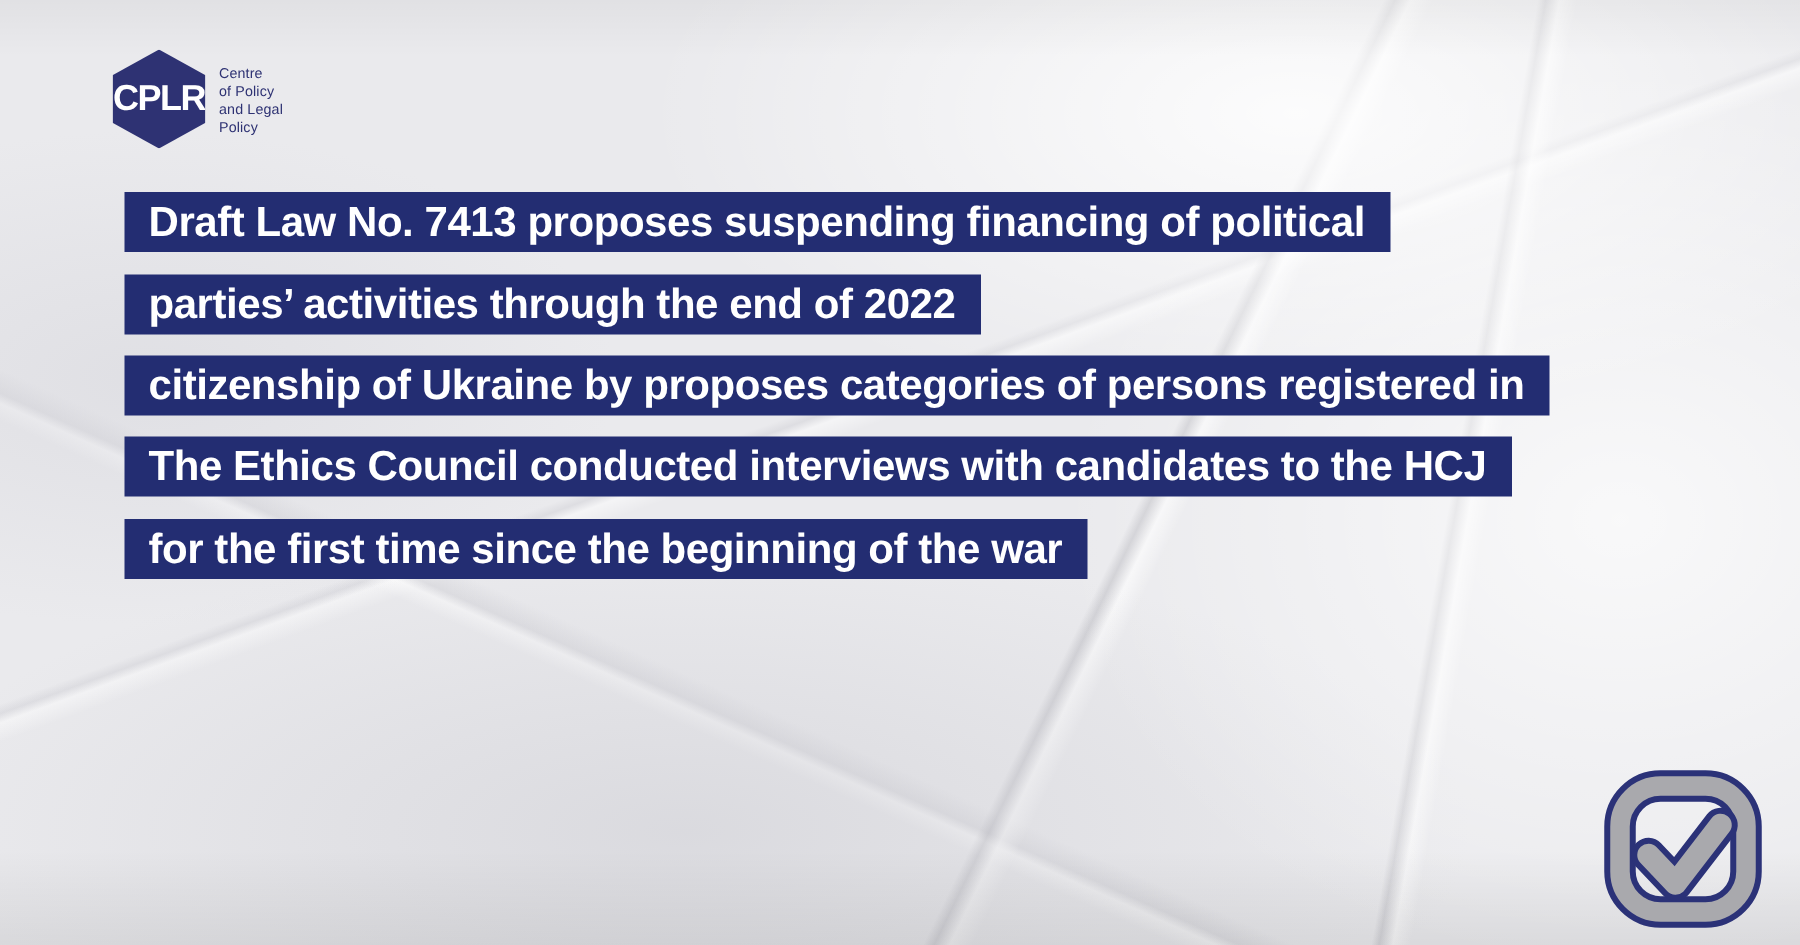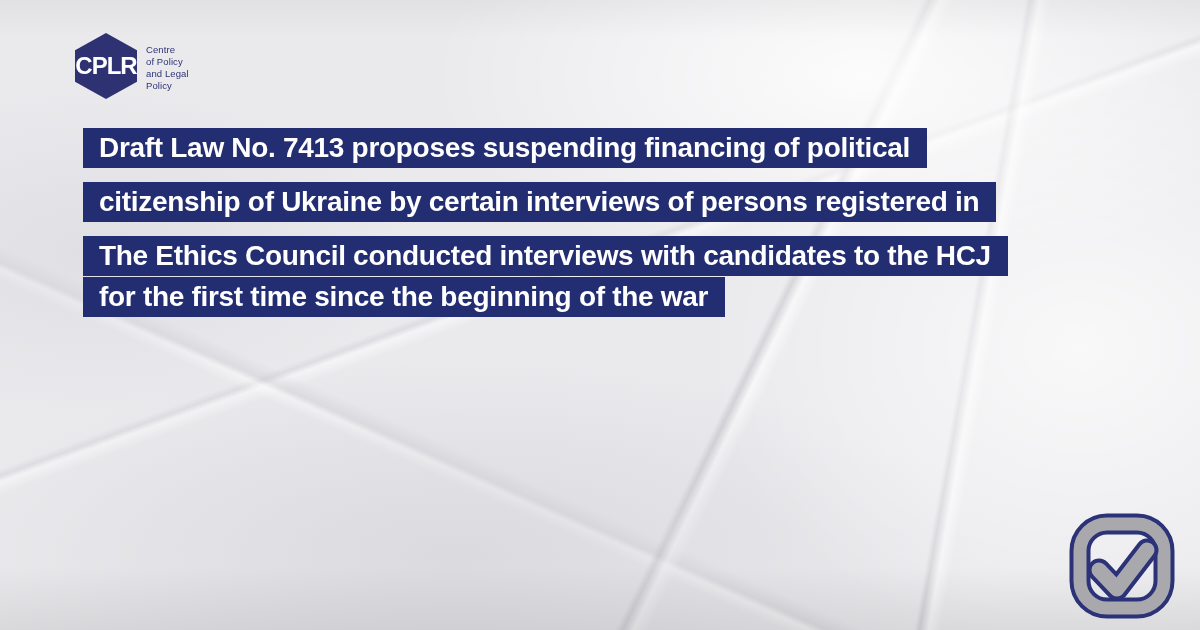--- a/index.html
+++ b/index.html
@@ -34,21 +34,21 @@
   }
   .hex span{
     color:#ffffff;font-weight:bold;font-size:24px;letter-spacing:-1px;
   }
   .org{padding-top:11px;color:#2e3273;font-size:9.5px;line-height:12px;font-weight:normal;letter-spacing:0.1px;}
   
   .headlines{
     position:absolute;left:83px;top:128px;
     display:flex;flex-direction:column;align-items:flex-start;gap:14px;
   }
-  .headline{display:flex;flex-direction:column;align-items:flex-start;gap:1px;}
+  .headline{display:flex;flex-direction:column;align-items:flex-start;gap:15px;}
   .bar{
     display:inline-block;
     background:#232d72;
     color:#ffffff;
     font-weight:bold;
     font-size:28px;
     letter-spacing:-0.3px;
     height:40px;line-height:40px;
     padding:0 17px 0 16px;
     white-space:nowrap;
@@ -70,23 +70,24 @@
       <div>Centre</div>
       <div>of Policy</div>
       <div>and Legal</div>
       <div>Policy</div>
     </div>
   </header>
 
   <main class="headlines">
     <div class="headline">
       <span class="bar">Draft Law No. 7413 proposes suspending financing of political</span>
+      <span class="bar">parties’ activities through the end of 2022</span>
     </div>
     <div class="headline">
-      <span class="bar">citizenship of Ukraine by certain interviews of persons registered in</span>
+      <span class="bar">citizenship of Ukraine by proposes categories of persons registered in</span>
     </div>
     <div class="headline">
       <span class="bar">The Ethics Council conducted interviews with candidates to the HCJ</span>
       <span class="bar">for the first time since the beginning of the war</span>
     </div>
   </main>
 
   <div class="check">
     <svg width="108" height="108" viewBox="0 0 108 108" aria-hidden="true">
       <rect x="12" y="12" width="84" height="84" rx="27" fill="none" stroke="#2b3278" stroke-width="21"></rect>

